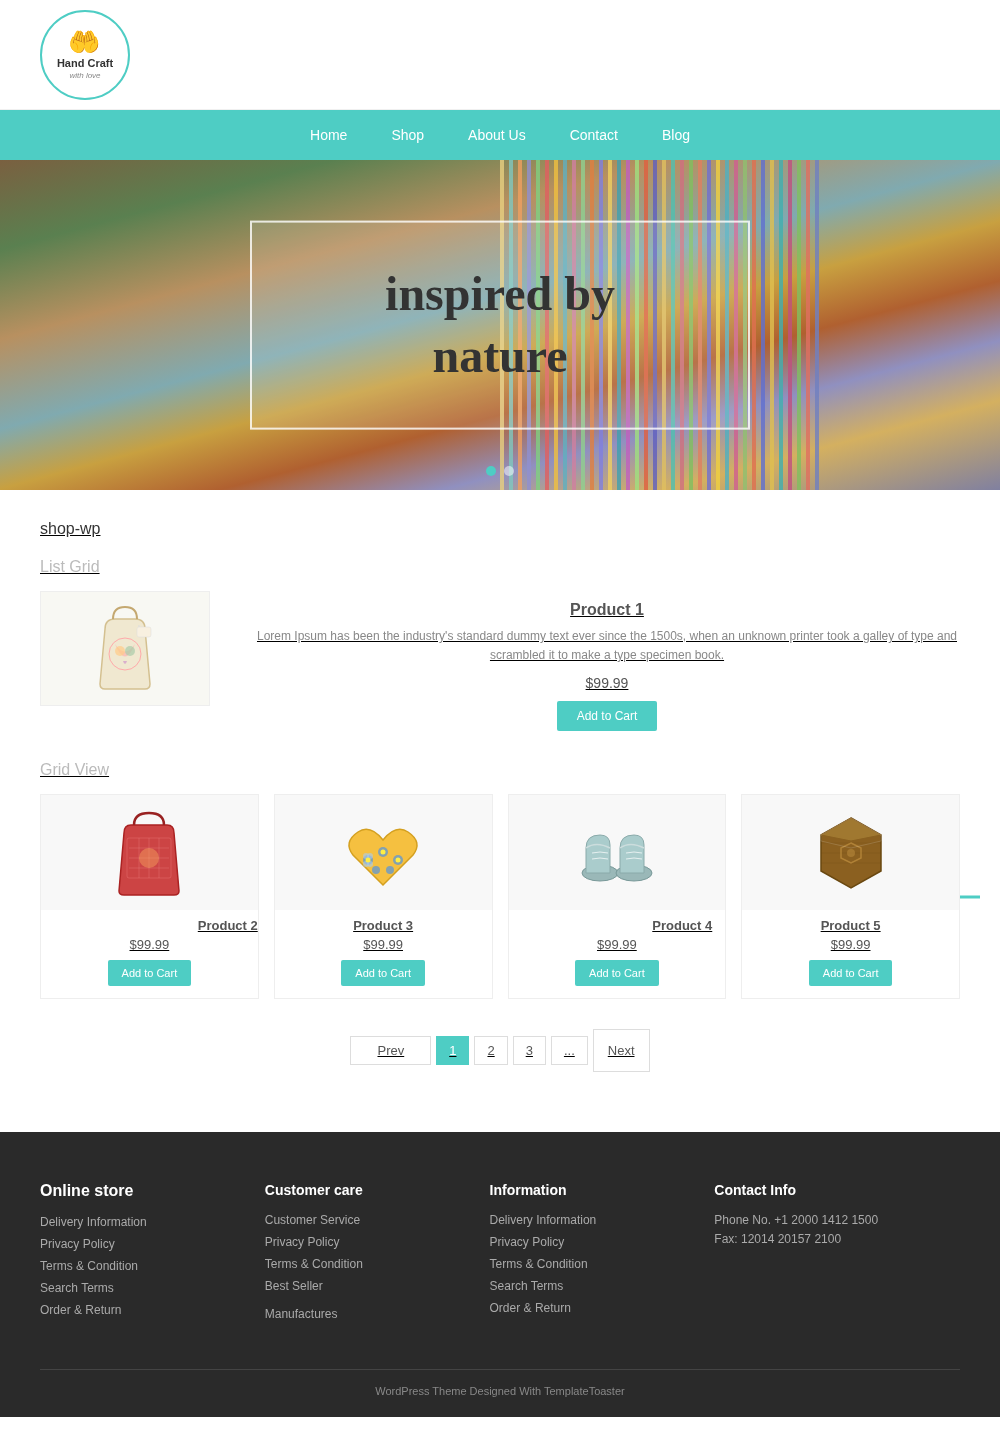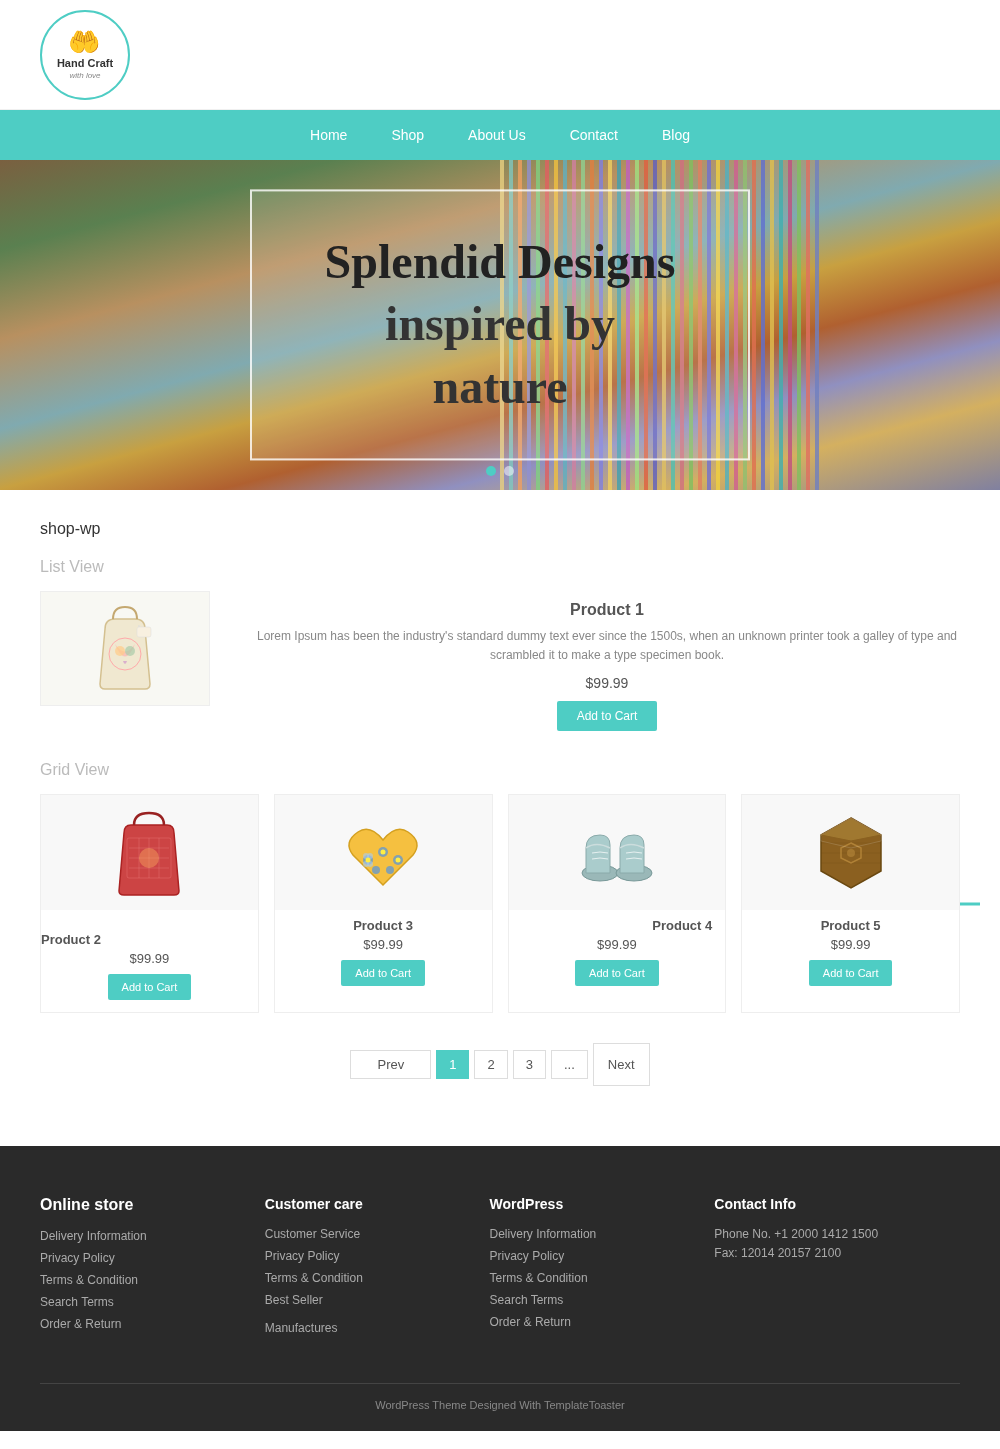--- a/index.html
+++ b/index.html
@@ -63,35 +63,34 @@
     <div style="width:4px;height:100%;background:#6070d0;"></div>
     <div style="width:4px;height:100%;background:#e0c050;"></div>
     <div style="width:4px;height:100%;background:#40b0b0;"></div>
     <div style="width:4px;height:100%;background:#c05080;"></div>
     <div style="width:4px;height:100%;background:#80c060;"></div>
     <div style="width:4px;height:100%;background:#e07060;"></div>
     <div style="width:4px;height:100%;background:#7080c0;"></div>
   </div>
 
   <div style="position:absolute;top:50%;left:50%;transform:translate(-50%,-50%);border:2px solid rgba(255,255,255,0.8);padding:40px 70px;text-align:center;z-index:3;background:rgba(255,255,255,0.12);">
-    <div style="font-size:48px;font-weight:bold;color:#222;font-family:Georgia,serif;line-height:1.3;">Splendid Designs</div>
     <div style="font-size:48px;font-weight:bold;color:#333;font-family:Georgia,serif;line-height:1.3;">inspired by nature</div>
   </div>
 
   <div style="position:absolute;bottom:14px;left:50%;transform:translateX(-50%);display:flex;gap:8px;z-index:4;">
     <div style="width:10px;height:10px;border-radius:50%;background:#4ecdc4;"></div>
     <div style="width:10px;height:10px;border-radius:50%;background:rgba(255,255,255,0.5);"></div>
   </div>
 </div>
 
-<div style="padding:30px 40px;background:#fff;">
+<div style="padding:30px 40px;background:#fff;text-decoration:underline;">
 
   <div style="font-size:16px;color:#333;margin-bottom:20px;">shop-wp</div>
 
-  <div style="font-size:16px;color:#bbb;margin-bottom:15px;">List View</div>
+  <div style="font-size:16px;color:#bbb;margin-bottom:15px;">List Grid</div>
 
   <div style="display:flex;align-items:flex-start;gap:44px;margin-bottom:30px;">
 
     <div style="width:170px;height:115px;background:#f8f8f3;display:flex;align-items:center;justify-content:center;border:1px solid #eee;flex-shrink:0;cursor:pointer;">
       <svg width="80" height="100" viewBox="0 0 80 100">
 
         <path d="M20,30 Q20,20 30,20 L50,20 Q60,20 60,30 L65,85 Q65,90 60,90 L20,90 Q15,90 15,85 Z" fill="#f0e8d0" stroke="#d4c090" stroke-width="1.5"></path>
         <path d="M28,20 Q28,8 40,8 Q52,8 52,20" fill="none" stroke="#c4a870" stroke-width="2"></path>
 
         <circle cx="40" cy="55" r="16" fill="none" stroke="#ffaaaa" stroke-width="1"></circle>
@@ -125,21 +124,21 @@
           <rect x="18" y="35" width="44" height="40" rx="2" fill="none" stroke="#ff9999" stroke-width="0.5" opacity="0.5"></rect>
           <path d="M20,45 L60,45" stroke="#ffaaaa" stroke-width="0.5" opacity="0.4"></path>
           <path d="M20,55 L60,55" stroke="#ffaaaa" stroke-width="0.5" opacity="0.4"></path>
           <path d="M20,65 L60,65" stroke="#ffaaaa" stroke-width="0.5" opacity="0.4"></path>
           <path d="M30,35 L30,75" stroke="#ffaaaa" stroke-width="0.5" opacity="0.4"></path>
           <path d="M40,35 L40,75" stroke="#ffaaaa" stroke-width="0.5" opacity="0.4"></path>
           <path d="M50,35 L50,75" stroke="#ffaaaa" stroke-width="0.5" opacity="0.4"></path>
           <circle cx="40" cy="55" r="10" fill="rgba(255,180,100,0.4)"></circle>
         </svg>
       </div>
-      <div style="text-align:left;font-size:13px;color:#555;font-weight:bold;margin:22px 0 4px;cursor:pointer;">Product 2</div>
+      <div style="text-align:right;font-size:13px;color:#555;font-weight:bold;margin:8px 0 4px;cursor:pointer;">Product 2</div>
       <div style="text-align:center;font-size:13px;color:#555;margin-bottom:8px;">$99.99</div>
       <div style="text-align:center;padding-bottom:12px;">
         <button style="background:#4ecdc4;color:#fff;border:none;padding:7px 14px;font-size:11px;cursor:pointer;border-radius:2px;">Add to Cart</button>
       </div>
     </div>
 
     <div style="flex:1;border:1px solid #eee;">
       <div style="width:100%;height:115px;background:#f8f8f8;display:flex;align-items:center;justify-content:center;cursor:pointer;">
         <svg width="90" height="85" viewBox="0 0 90 85">
 
@@ -246,21 +245,21 @@
     <div style="flex:1;">
       <h4 style="color:#fff;font-size:14px;margin-bottom:15px;">Customer care</h4>
       <a href="#" style="display:block;color:#aaa;text-decoration:none;font-size:12px;margin-bottom:8px;">Customer Service</a>
       <a href="#" style="display:block;color:#aaa;text-decoration:none;font-size:12px;margin-bottom:8px;">Privacy Policy</a>
       <a href="#" style="display:block;color:#aaa;text-decoration:none;font-size:12px;margin-bottom:8px;">Terms &amp; Condition</a>
       <a href="#" style="display:block;color:#aaa;text-decoration:none;font-size:12px;margin-bottom:14px;">Best Seller</a>
       <a href="#" style="display:block;color:#aaa;text-decoration:none;font-size:12px;margin-bottom:8px;">Manufactures</a>
     </div>
 
     <div style="flex:1;">
-      <h4 style="color:#fff;font-size:14px;margin-bottom:15px;">WordPress</h4>
+      <h4 style="color:#fff;font-size:14px;margin-bottom:15px;">Information</h4>
       <a href="#" style="display:block;color:#aaa;text-decoration:none;font-size:12px;margin-bottom:8px;">Delivery Information</a>
       <a href="#" style="display:block;color:#aaa;text-decoration:none;font-size:12px;margin-bottom:8px;">Privacy Policy</a>
       <a href="#" style="display:block;color:#aaa;text-decoration:none;font-size:12px;margin-bottom:8px;">Terms &amp; Condition</a>
       <a href="#" style="display:block;color:#aaa;text-decoration:none;font-size:12px;margin-bottom:8px;">Search Terms</a>
       <a href="#" style="display:block;color:#aaa;text-decoration:none;font-size:12px;margin-bottom:8px;">Order &amp; Return</a>
     </div>
 
     <div style="flex:1.2;">
       <h4 style="color:#fff;font-size:14px;margin-bottom:15px;">Contact Info</h4>
       <p style="font-size:12px;color:#aaa;margin-bottom:5px;">Phone No. +1 2000 1412 1500</p>

